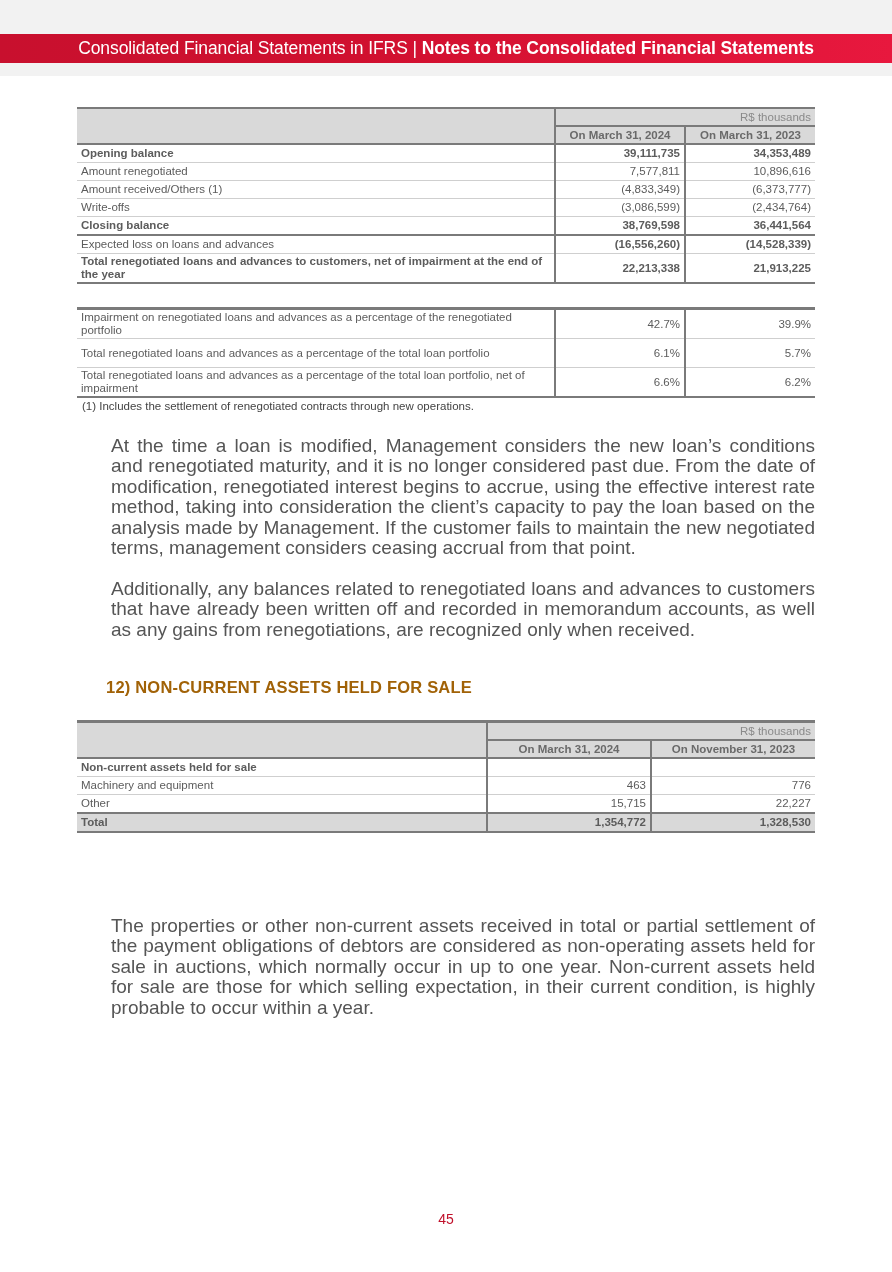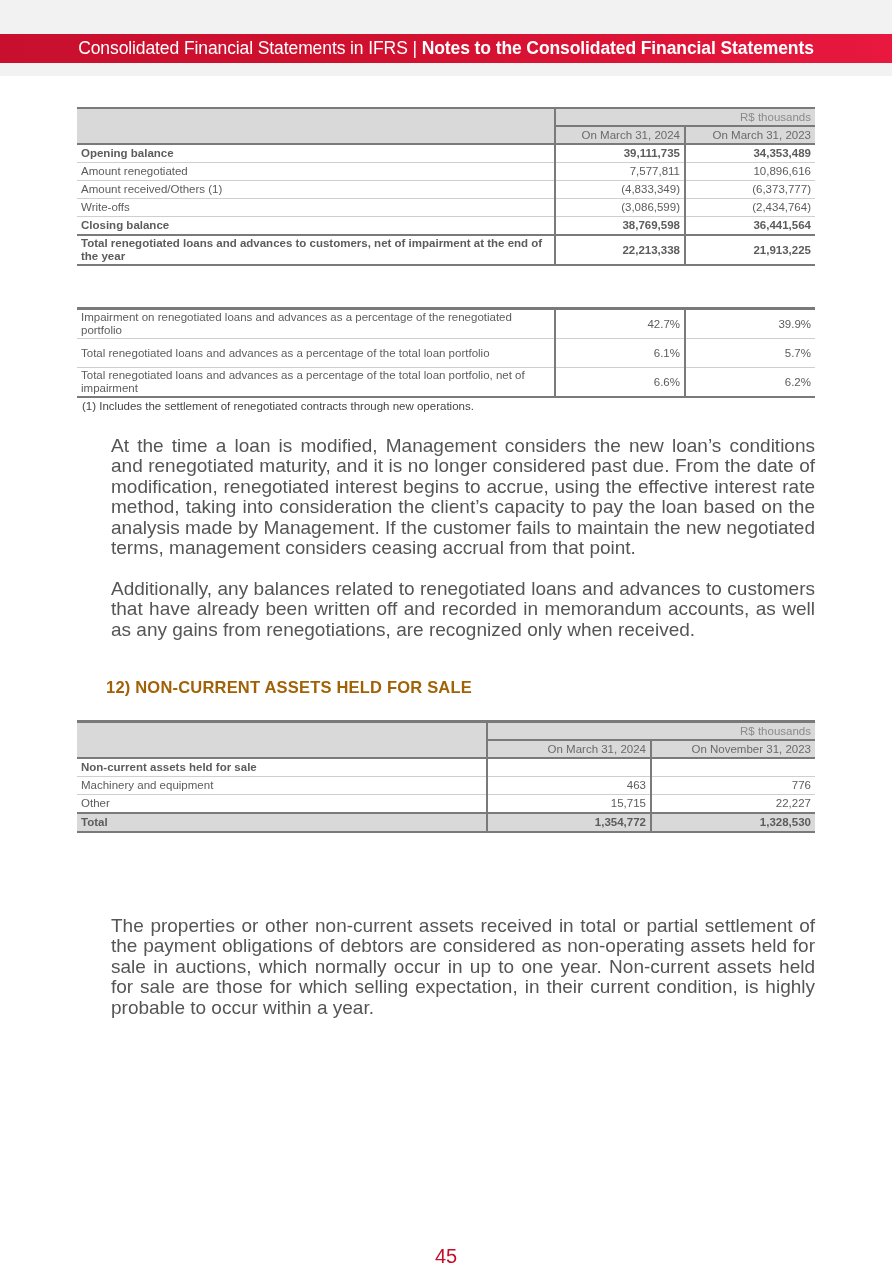--- a/index.html
+++ b/index.html
@@ -18,21 +18,21 @@
   .header-bar .bold { font-weight: bold; }
   .header-bottom { position: absolute; left: 0; top: 63px; width: 892px; height: 13px; background: #f2f2f2; }
 
   table.fin { border-collapse: collapse; position: absolute; font-family: "Liberation Sans", sans-serif; font-size: 11.5px; color: #5c5c5c; table-layout: fixed; }
   table.fin td { padding: 0 4px; line-height: 13px; height: 17px; border-bottom: 1px solid #cfcfcf; }
   table.fin td.num { text-align: right; border-left: 2px solid #7a7a7a; }
   table.fin .b { font-weight: bold; }
   table.fin tr.hd td { background: #d9d9d9; border-bottom: 2px solid #7a7a7a; height: 16px; }
   table.fin tr.hd1 td { background: #d9d9d9; border-bottom: 2px solid #7a7a7a; height: 16px; }
   table.fin tr.hd1 td.unit { text-align: right; color: #8a8a8a; }
-  table.fin tr.hd td.colh { font-weight: normal; color: #6a6a6a; }
+  table.fin tr.hd td.colh { text-align: center; font-weight: bold; color: #6a6a6a; }
   table.fin tr.thick td { border-bottom: 2px solid #7a7a7a; }
   table.fin tr.topthick td { border-top: 3px solid #7a7a7a; }
   table.fin tr.two td { height: 28px; }
   table.fin tr.tot td { background: #d9d9d9; }
 
   #t1 { left: 77px; top: 107px; width: 738px; }
   #t2 { left: 77px; top: 307px; width: 738px; }
   #t3 { left: 77px; top: 720px; width: 738px; }
 
   .footnote { position: absolute; left: 82px; top: 400px; font-family: "Liberation Sans", sans-serif; font-size: 11.5px; color: #444; }
@@ -42,21 +42,21 @@
     font-size: 19px; line-height: 20.4px; color: #555555; text-align: justify; margin: 0;
   }
   #p1 { top: 436px; }
   #p2 { top: 579px; }
   #p3 { top: 916px; }
 
   .section-title {
     position: absolute; left: 106px; top: 678px; font-family: "Liberation Sans", sans-serif;
     font-weight: bold; font-size: 16.5px; color: #a16207; letter-spacing: 0.2px; margin: 0;
   }
-  .page-num { position: absolute; left: 0; width: 892px; top: 1245px; text-align: center; font-family: "Liberation Sans", sans-serif; font-size: 20px; color: #c0102a; }
+  .page-num { position: absolute; left: 0; width: 892px; top: 1211px; text-align: center; font-family: "Liberation Sans", sans-serif; font-size: 14px; color: #c0102a; }
 </style>
 </head>
 <body>
 
 <div class="top-band"></div>
 <div class="header-bar">
   <span>Consolidated Financial Statements in IFRS | </span>&nbsp;<span class="bold">Notes to the Consolidated Financial Statements</span>
 </div>
 <div class="header-bottom"></div>
 
@@ -93,20 +93,25 @@
   </tr>
   <tr>
     <td>Write-offs</td>
     <td class="num">(3,086,599)</td>
     <td class="num">(2,434,764)</td>
   </tr>
   <tr class="thick">
     <td class="b">Closing balance</td>
     <td class="num b">38,769,598</td>
     <td class="num b">36,441,564</td>
+  </tr>
+  <tr>
+    <td>Expected loss on loans and advances</td>
+    <td class="num b">(16,556,260)</td>
+    <td class="num b">(14,528,339)</td>
   </tr>
   <tr class="two thick">
     <td class="b">Total renegotiated loans and advances to customers, net of impairment at the end of the year</td>
     <td class="num b">22,213,338</td>
     <td class="num b">21,913,225</td>
   </tr>
 </tbody>
   </table>
 
 <table class="fin" id="t2">

